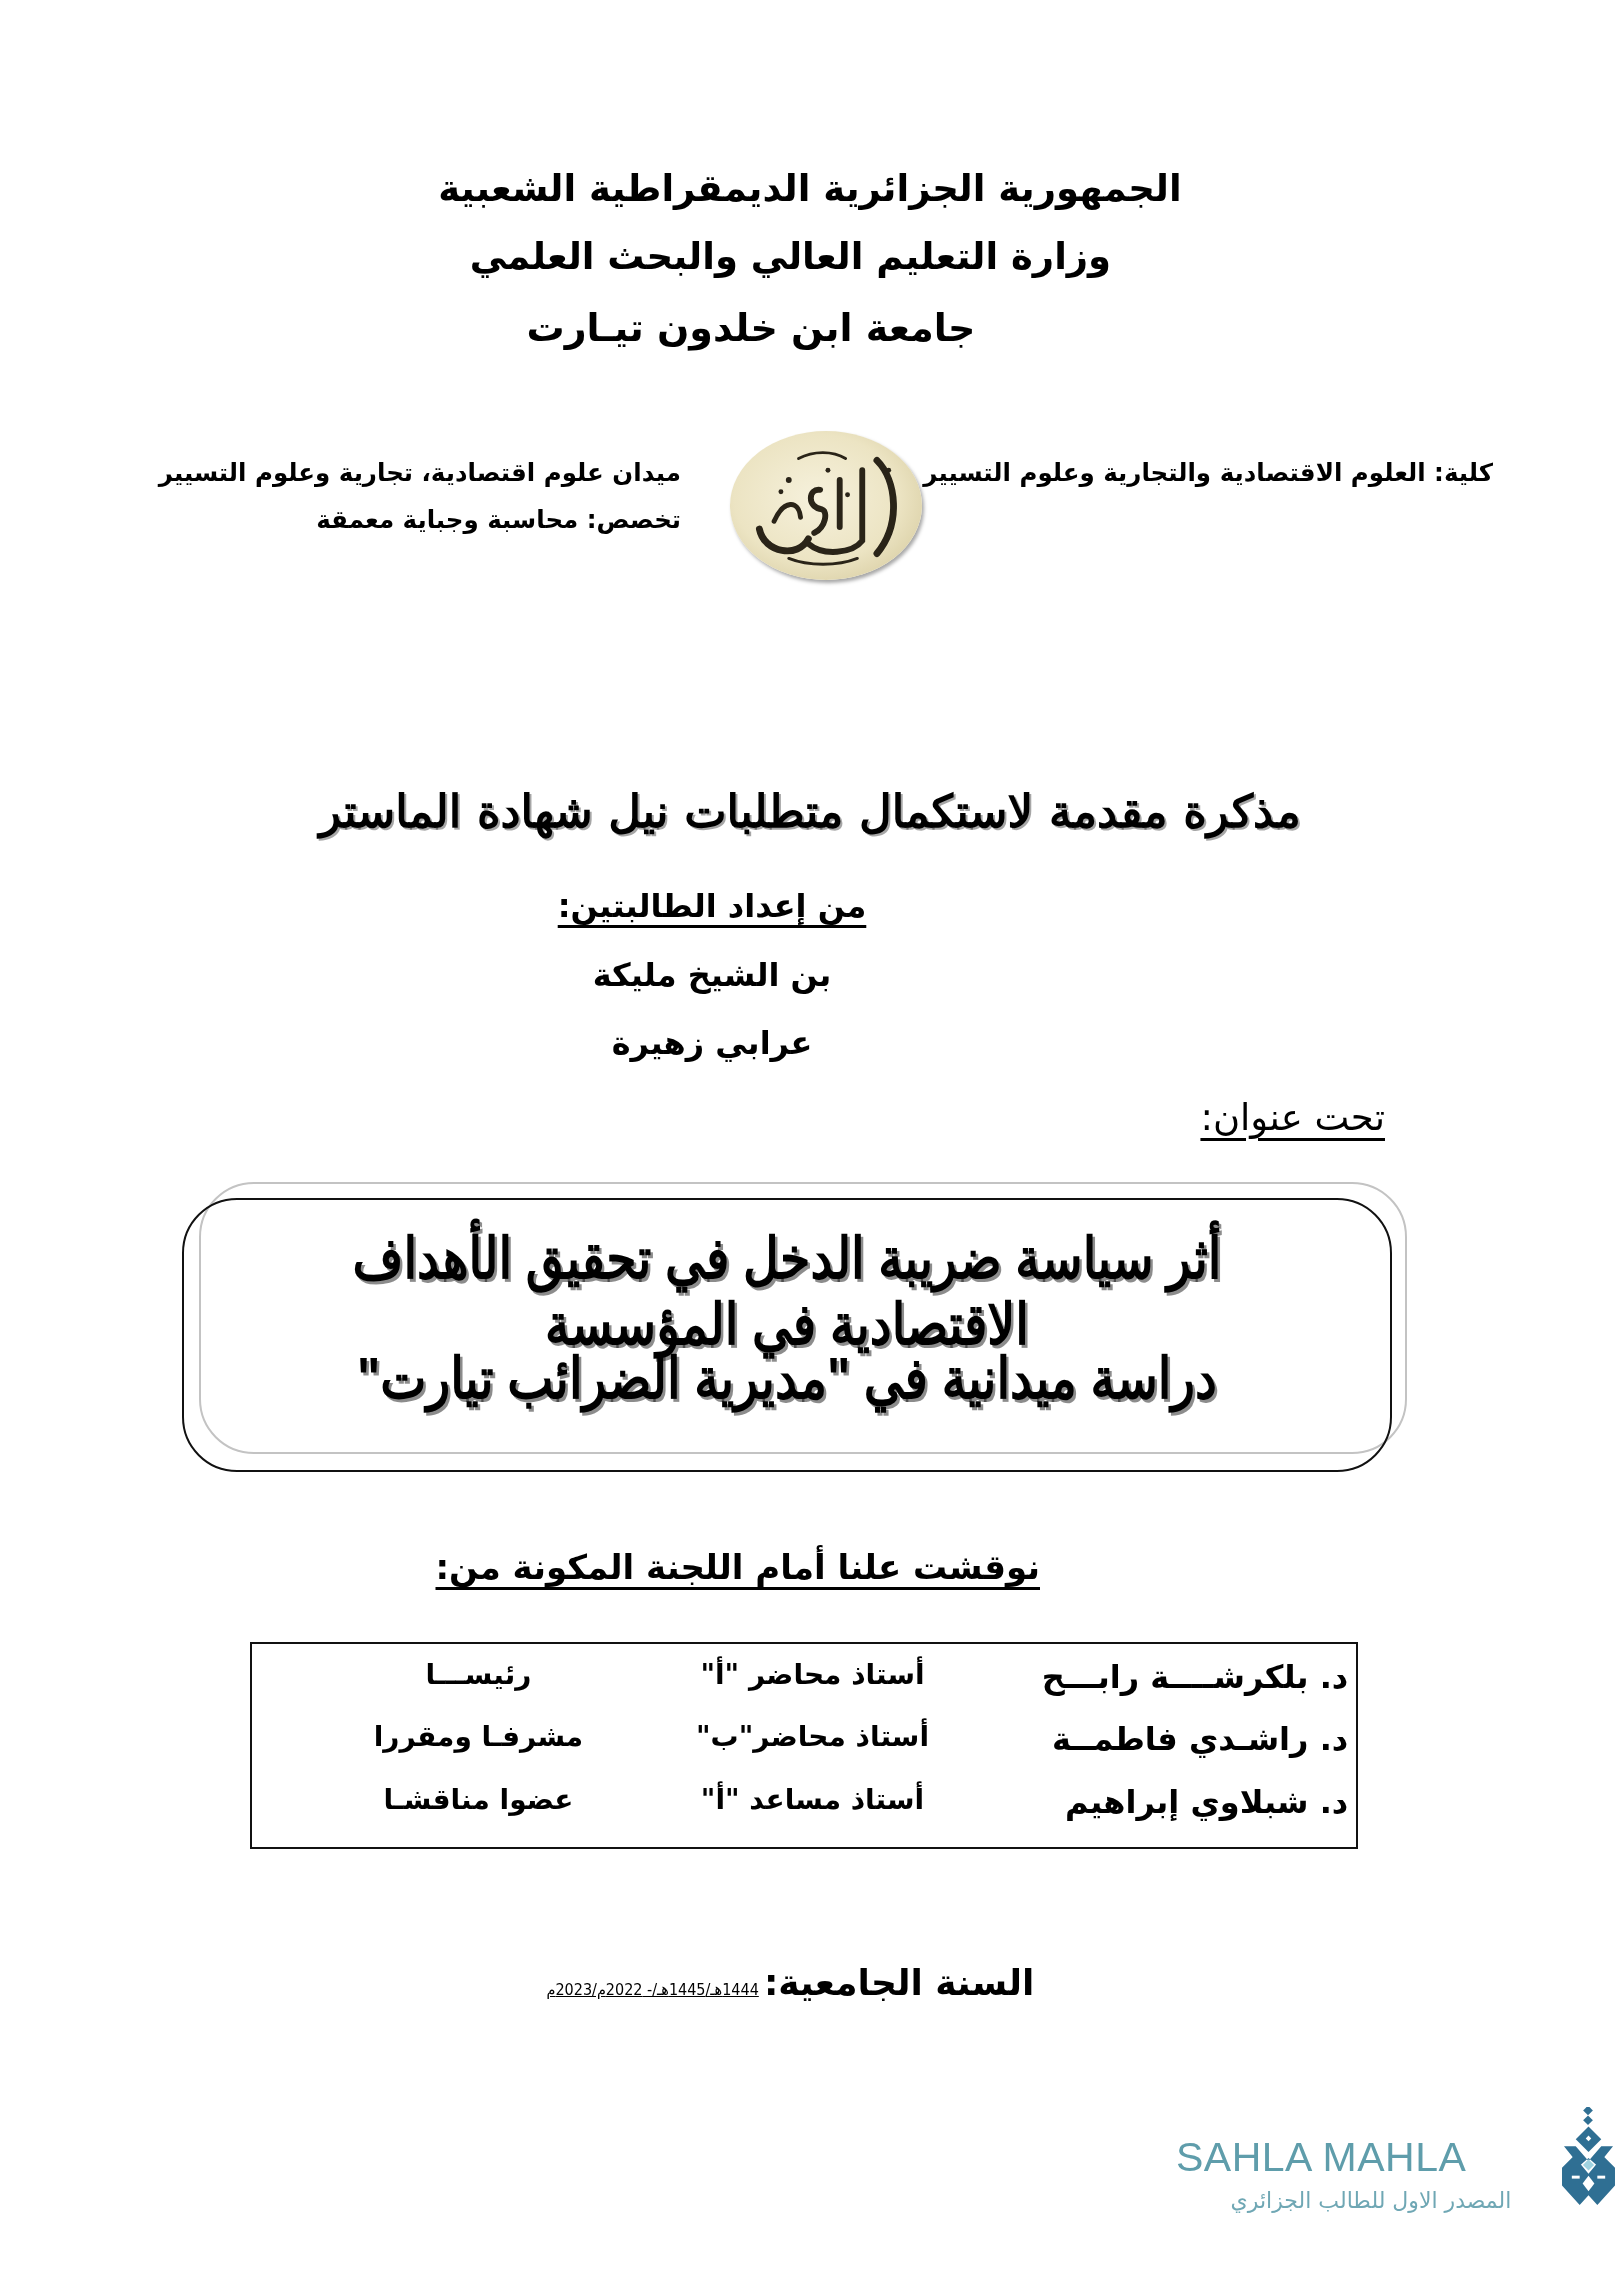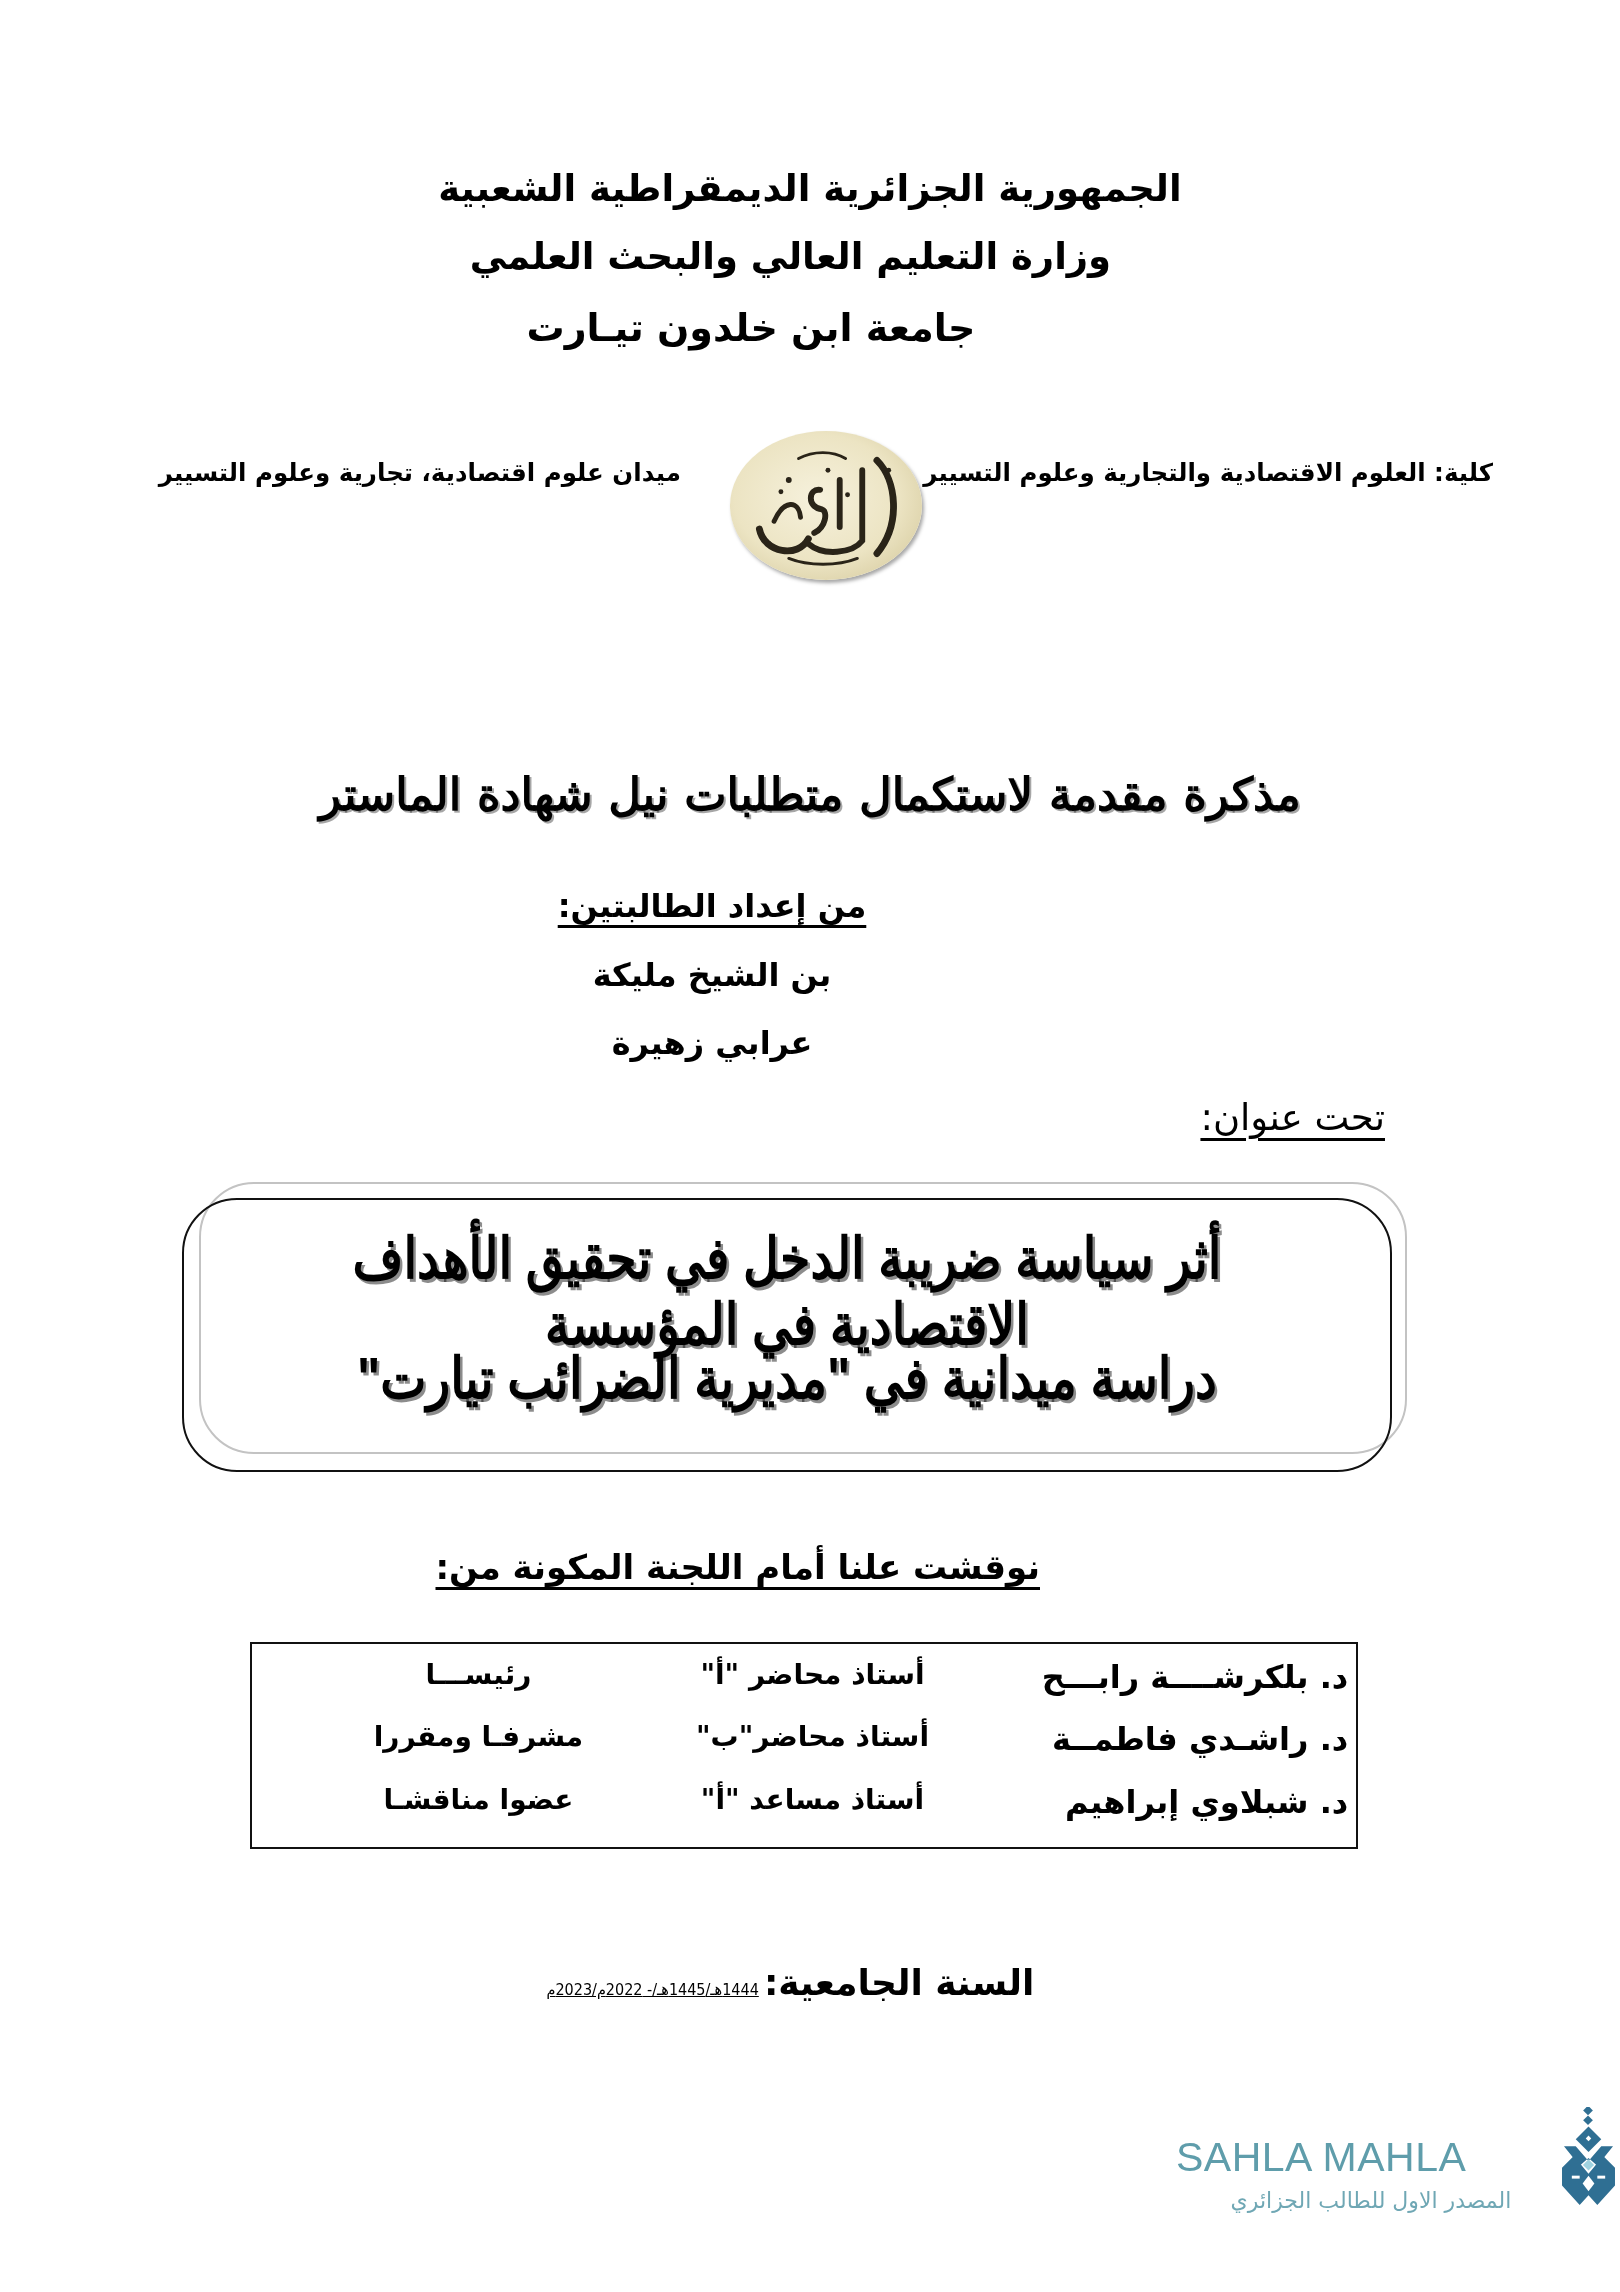--- a/index.html
+++ b/index.html
@@ -30,21 +30,21 @@
 
     .logo-oval {
       left: 730px; top: 431px; width: 192px; height: 149px;
       border-radius: 50%;
       background: radial-gradient(ellipse at 45% 45%, #f6f1dc 0%, #ece4c3 55%, #d8cda2 85%, #bfb184 100%);
       box-shadow: 2px 2.9px 3.9px rgba(0,0,0,0.35);
       overflow: hidden;
     }
 
     .memo-title {
-      left: 0; width: 1620px; top: 768px; text-align: center;
+      left: 0; width: 1620px; top: 785px; text-align: center;
       font-family: "DejaVu Serif", serif;
       font-size: 45px; font-weight: bold; direction: rtl;
     }
 
     .underlined { text-decoration: underline; text-decoration-thickness: 2.9px; text-underline-offset: 7.8px; }
 
     .title-box-gray {
       left: 199px; top: 1182px; width: 1208px; height: 272px;
       border: 2px solid #c3c3c3; border-radius: 55px; box-sizing: border-box;
     }
@@ -122,20 +122,21 @@
       <circle cx="162" cy="40" r="2.5"></circle>
         <circle cx="120" cy="65" r="2.5"></circle>
       <circle cx="100" cy="40" r="2.5"></circle>
         <circle cx="40" cy="115" r="2.5"></circle>
     </g>
   </svg>
 </div>
 
 <div class="abs info-block" style="right:939px; top:449px;">
   <div>ميدان علوم اقتصادية، تجارية وعلوم التسيير</div>
+  <div>تخصص: محاسبة وجباية معمقة</div>
 </div>
 
 <div class="abs memo-title shadow">مذكرة مقدمة لاستكمال متطلبات نيل شهادة الماستر</div>
 
 <div class="abs center rtl" style="left:0; width:1620px; top:887px; left:-98px;">
   <span class="bold underlined" style="font-size:32px;">من إعداد الطالبتين:</span>
 </div>
 <div class="abs center rtl bold" style="left:-98px; width:1620px; top:956px; font-size:32px;">بن الشيخ مليكة</div>
 <div class="abs center rtl bold" style="left:-98px; width:1620px; top:1024px; font-size:32px;">عرابي زهيرة</div>
 

